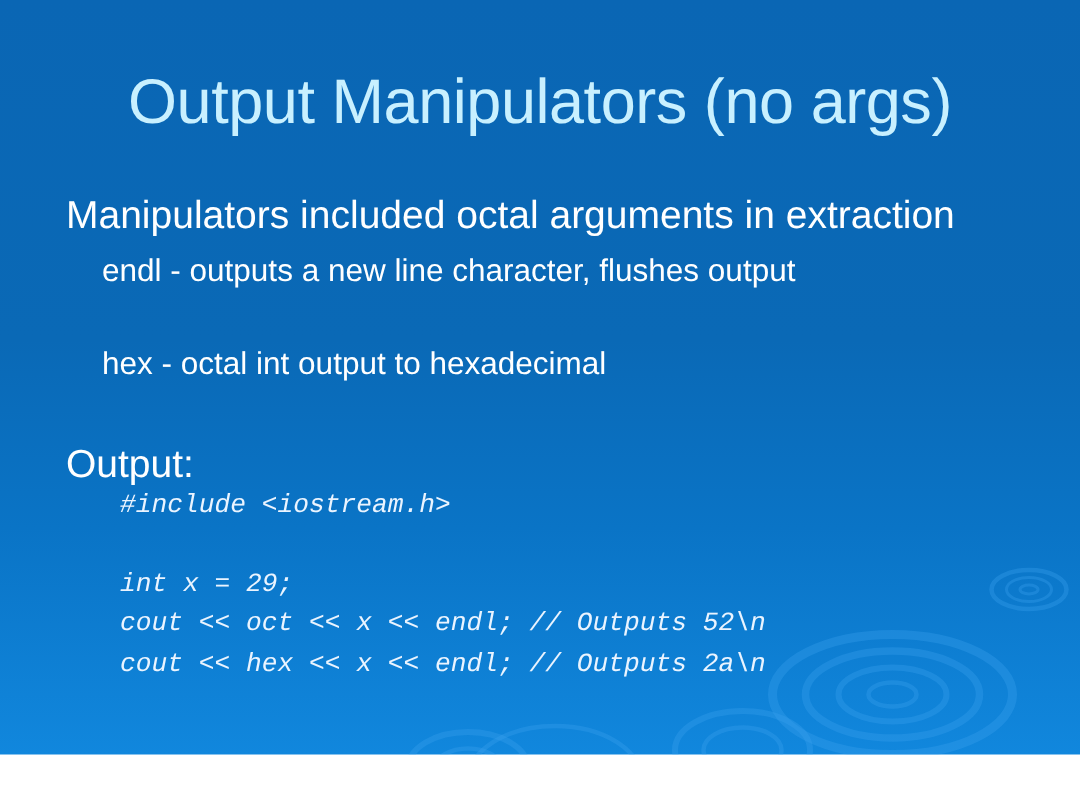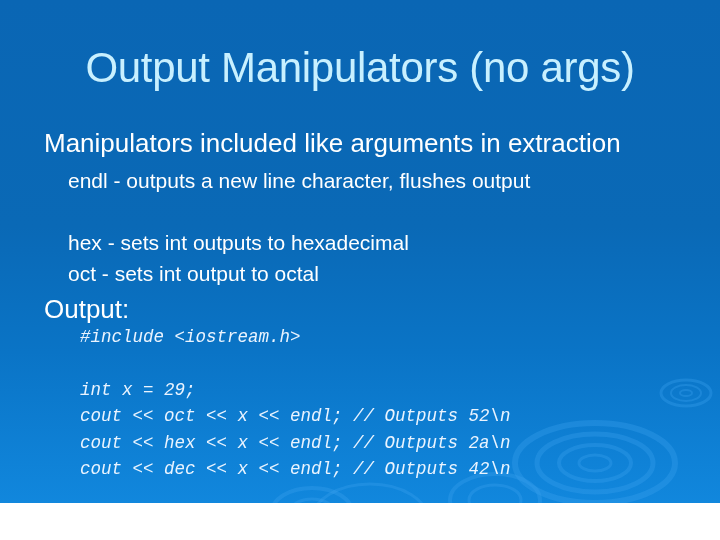--- a/index.html
+++ b/index.html
@@ -41,25 +41,23 @@
       <ellipse cx="495" cy="500" rx="45" ry="26" stroke-width="4"></ellipse>
       <ellipse cx="495" cy="500" rx="26" ry="15" stroke-width="3"></ellipse>
       <ellipse cx="312" cy="512" rx="40" ry="24" stroke-width="4"></ellipse>
       <ellipse cx="312" cy="512" rx="22" ry="13" stroke-width="3"></ellipse>
       <ellipse cx="370" cy="520" rx="58" ry="36" stroke-width="3"></ellipse>
     </g>
   </svg>
 
   <div class="title">Output Manipulators (no args)</div>
 
-  <div class="l1" style="top:128px">Manipulators included like arguments in extraction</div>
+  <div class="l1" style="top:128px">Manipulators included octal arguments in extraction</div>
   <div class="l2" style="top:169px">endl - outputs a new line character, flushes output</div>
-  <div class="l2" style="top:231px">hex - sets int outputs to hexadecimal</div>
-  <div class="l2" style="top:262px">oct - sets int output to octal</div>
+  <div class="l2" style="top:231px">hex - octal int output to hexadecimal</div>
 
   <div class="l1" style="top:294px">Output:</div>
 
   <div class="code" style="top:327px">#include &lt;iostream.h&gt;</div>
   <div class="code" style="top:380px">int x = 29;</div>
   <div class="code" style="top:406px">cout &lt;&lt; oct &lt;&lt; x &lt;&lt; endl; // Outputs 52\n</div>
   <div class="code" style="top:433px">cout &lt;&lt; hex &lt;&lt; x &lt;&lt; endl; // Outputs 2a\n</div>
-  <div class="code" style="top:459px">cout &lt;&lt; dec &lt;&lt; x &lt;&lt; endl; // Outputs 42\n</div>
 </div>
 
 </body></html>

